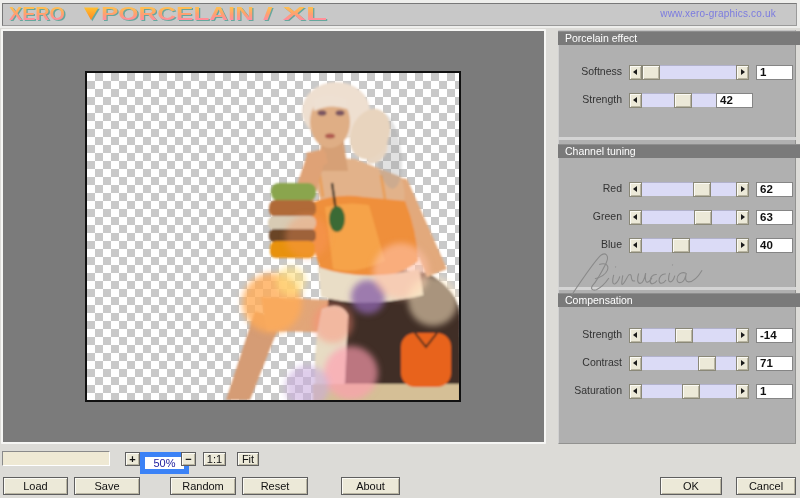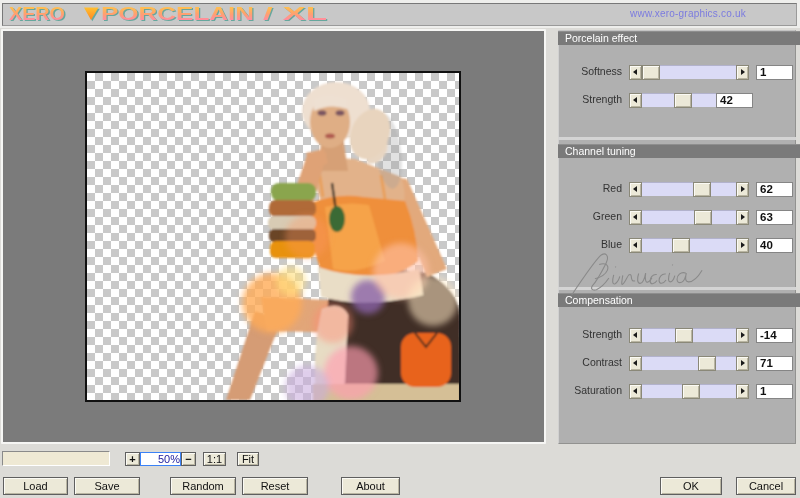--- a/index.html
+++ b/index.html
@@ -1,21 +1,21 @@
 <!DOCTYPE html>
 <html><head><meta charset="utf-8"><style>
 html,body{margin:0;padding:0}
 body{width:800px;height:498px;position:relative;overflow:hidden;
   font-family:"Liberation Sans",sans-serif;background:#dcdbd7}
 .abs{position:absolute}
 
 #titleouter{left:0;top:0;width:800px;height:28px;background:#eeeeec}
 #titlebox{left:2px;top:3px;width:793px;height:21px;background:#c8c8c8;
   border:1px solid #787878;border-bottom-color:#9a9a9a;border-right-color:#9a9a9a}
-#www{left:600px;top:8px;width:176px;white-space:nowrap;font-size:10px!important;letter-spacing:0.2px;font-size:11px;color:#7b7bdf;text-align:center}
+#www{left:600px;top:8px;width:176px;white-space:nowrap;font-size:10px!important;letter-spacing:0.2px;font-size:11px;color:#7b7bdf;text-align:right}
 
 #preview{left:1px;top:29px;width:541px;height:411px;background:#7b7b7b;
   border:2px solid #f6f6f4;border-radius:1px}
 
 #panel{left:558px;top:30px;width:236px;height:412px;background:#b0b0b0;
   border-left:1px solid #d0d0d0;border-top:1px solid #c4c4c4;
   border-right:1px solid #929290;border-bottom:1px solid #929290}
 .hdr{left:0;width:238px;height:13px;background:#7a7a7a;color:#fff;
   font-size:10.5px;line-height:13px;padding-left:7px;border-top:1px solid #8e8e8e}
 .divider{left:0;width:238px;height:3px;background:#d4d4d4}
@@ -31,21 +31,21 @@
   box-shadow:inset 1px 1px 0 #fbfaf4, inset -1px -1px 0 #b9b5a2}
 .val{width:32px;height:13px;background:#fff;border:1px solid #858585;
   font-size:11.5px;font-weight:bold;line-height:13px;padding-left:3px;color:#111}
 
 .cbtn{background:#ece9d8;border:1px solid #5f5f5f;
   box-shadow:inset 1px 1px 0 #fbfaf4, inset -1px -1px 0 #b9b5a2;
   font-size:11px;color:#111;text-align:center}
 #progress{left:2px;top:451px;width:106px;height:13px;background:#efe9d4;
   border:1px solid #8a8a8a;border-bottom-color:#fff;border-right-color:#fff}
 #zoomval{left:140px;top:452px;width:39px;height:12px;background:#fff;
-  border:1px solid #3b82f6;font-size:11px;color:#2222a0;text-align:right;line-height:12px}
+  border:5px solid #3b82f6;font-size:11px;color:#2222a0;text-align:center;line-height:12px}
 </style></head>
 <body>
 <div class="abs" id="titleouter"></div>
 <div class="abs" id="titlebox"></div>
 <svg class="abs" style="left:2px;top:3px" width="360" height="22" viewBox="0 0 360 22">
   <defs>
     <linearGradient id="lg" x1="0" y1="0" x2="0" y2="1">
       <stop offset="0" stop-color="#ffce3f"></stop>
         <stop offset="0.5" stop-color="#ffa070"></stop>
       <stop offset="1" stop-color="#ff80c4"></stop>

